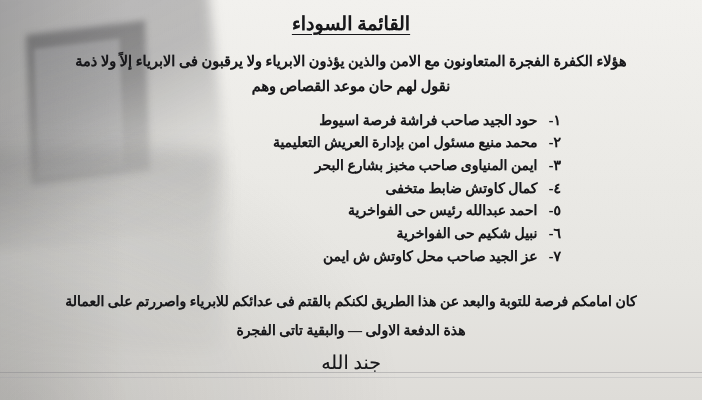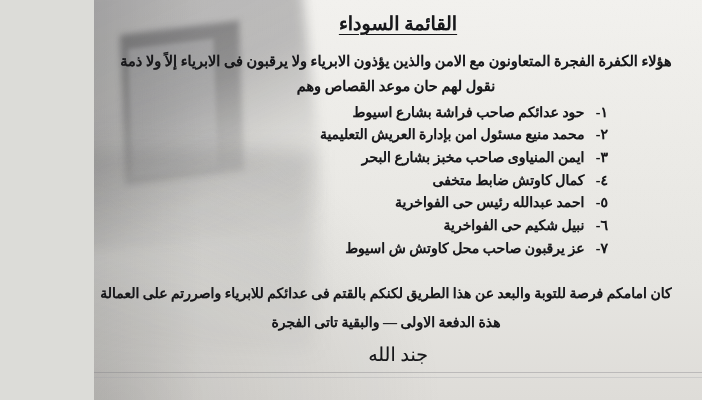--- a/index.html
+++ b/index.html
@@ -10,21 +10,21 @@
     width: 702px;
     height: 400px;
     overflow: hidden;
     background: #dcdcd8;
     font-family: "Liberation Serif", serif;
   }
 
   
   #photo {
     position: relative;
-    width: 608px;
+    width: 702px;
     height: 400px;
     overflow: hidden;
     background: #e7e6e2;
   }
 
   
   #paper {
     position: absolute;
     inset: 0;
     background:
@@ -127,21 +127,21 @@
     text-decoration: underline;
     text-underline-offset: 4px;
     text-decoration-thickness: 1px;
   }
 
   .paragraph {
     font-size: 14.5px;
     font-weight: bold;
     line-height: 1.75;
     text-align: center;
-    margin: 0 auto 2px auto;
+    margin: 0 auto 10px auto;
     width: 560px;
   }
 
   .list {
     list-style: none;
     margin: 0 auto;
     padding: 0;
     width: 420px;
     text-align: right;
   }
@@ -193,21 +193,21 @@
 
   <div id="content">
 
     <div class="doc-title">القائمة السوداء</div>
 
     <div class="paragraph">هؤلاء الكفرة الفجرة المتعاونون مع الامن والذين يؤذون الابرياء ولا يرقبون فى الابرياء إلاً ولا ذمة نقول لهم حان موعد القصاص وهم</div>
 
     <ul class="list">
       <li>
         <span class="num">١-</span>
-        <span>حود عدائكم  صاحب فراشة بشارع اسيوط</span>
+        <span>حود الجيد  صاحب فراشة فرصة اسيوط</span>
       </li>
       <li>
         <span class="num">٢-</span>
         <span>محمد منيع مسئول امن بإدارة العريش التعليمية</span>
       </li>
       <li>
         <span class="num">٣-</span>
         <span>ايمن المنياوى صاحب مخبز بشارع البحر</span>
       </li>
       <li>
@@ -217,21 +217,21 @@
       <li>
         <span class="num">٥-</span>
         <span>احمد عبدالله رئيس حى الفواخرية</span>
       </li>
       <li>
         <span class="num">٦-</span>
         <span>نبيل شكيم حى الفواخرية</span>
       </li>
       <li>
         <span class="num">٧-</span>
-        <span>عز يرقبون صاحب محل كاوتش ش اسيوط</span>
+        <span>عز الجيد صاحب محل كاوتش ش ايمن</span>
       </li>
     </ul>
 
     <div class="closing">
       <span class="line1">كان امامكم فرصة للتوبة والبعد عن هذا الطريق لكنكم بالقتم فى عدائكم للابرياء واصررتم على العمالة</span>
       <span class="line3">هذة الدفعة الاولى — والبقية تاتى الفجرة</span>
     </div>
 
     <div class="signature">جند الله</div>
   </div>

